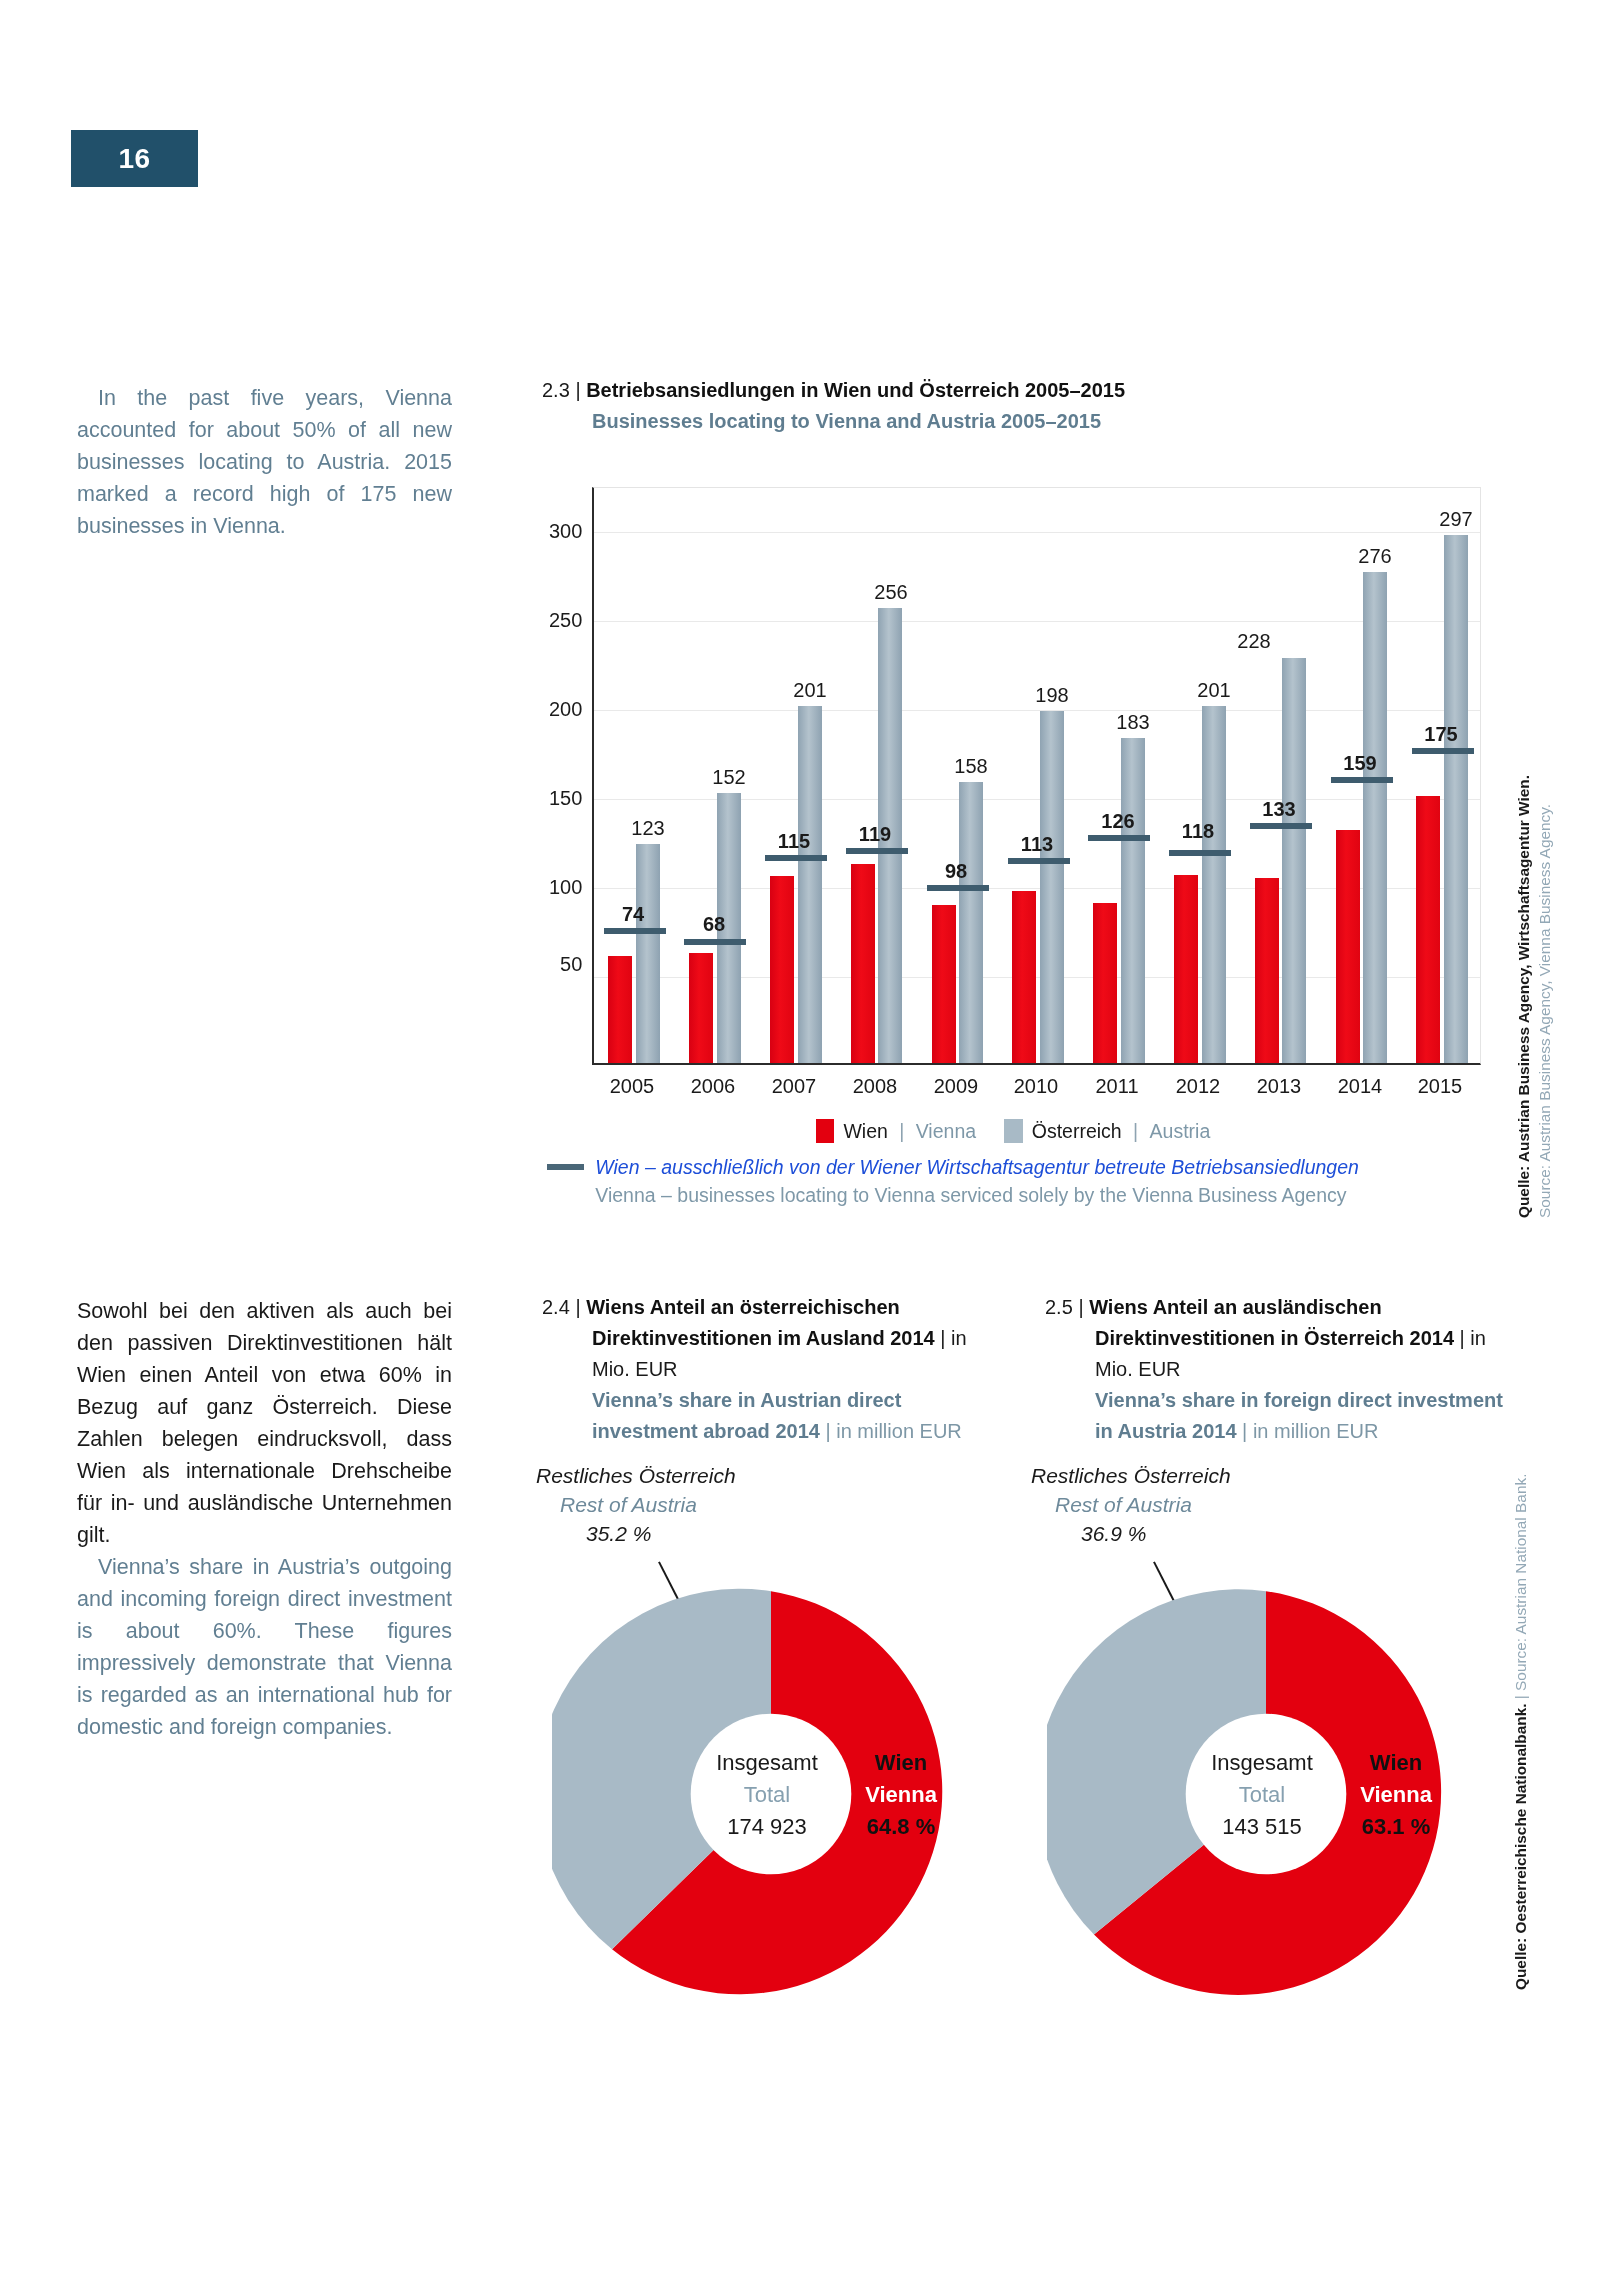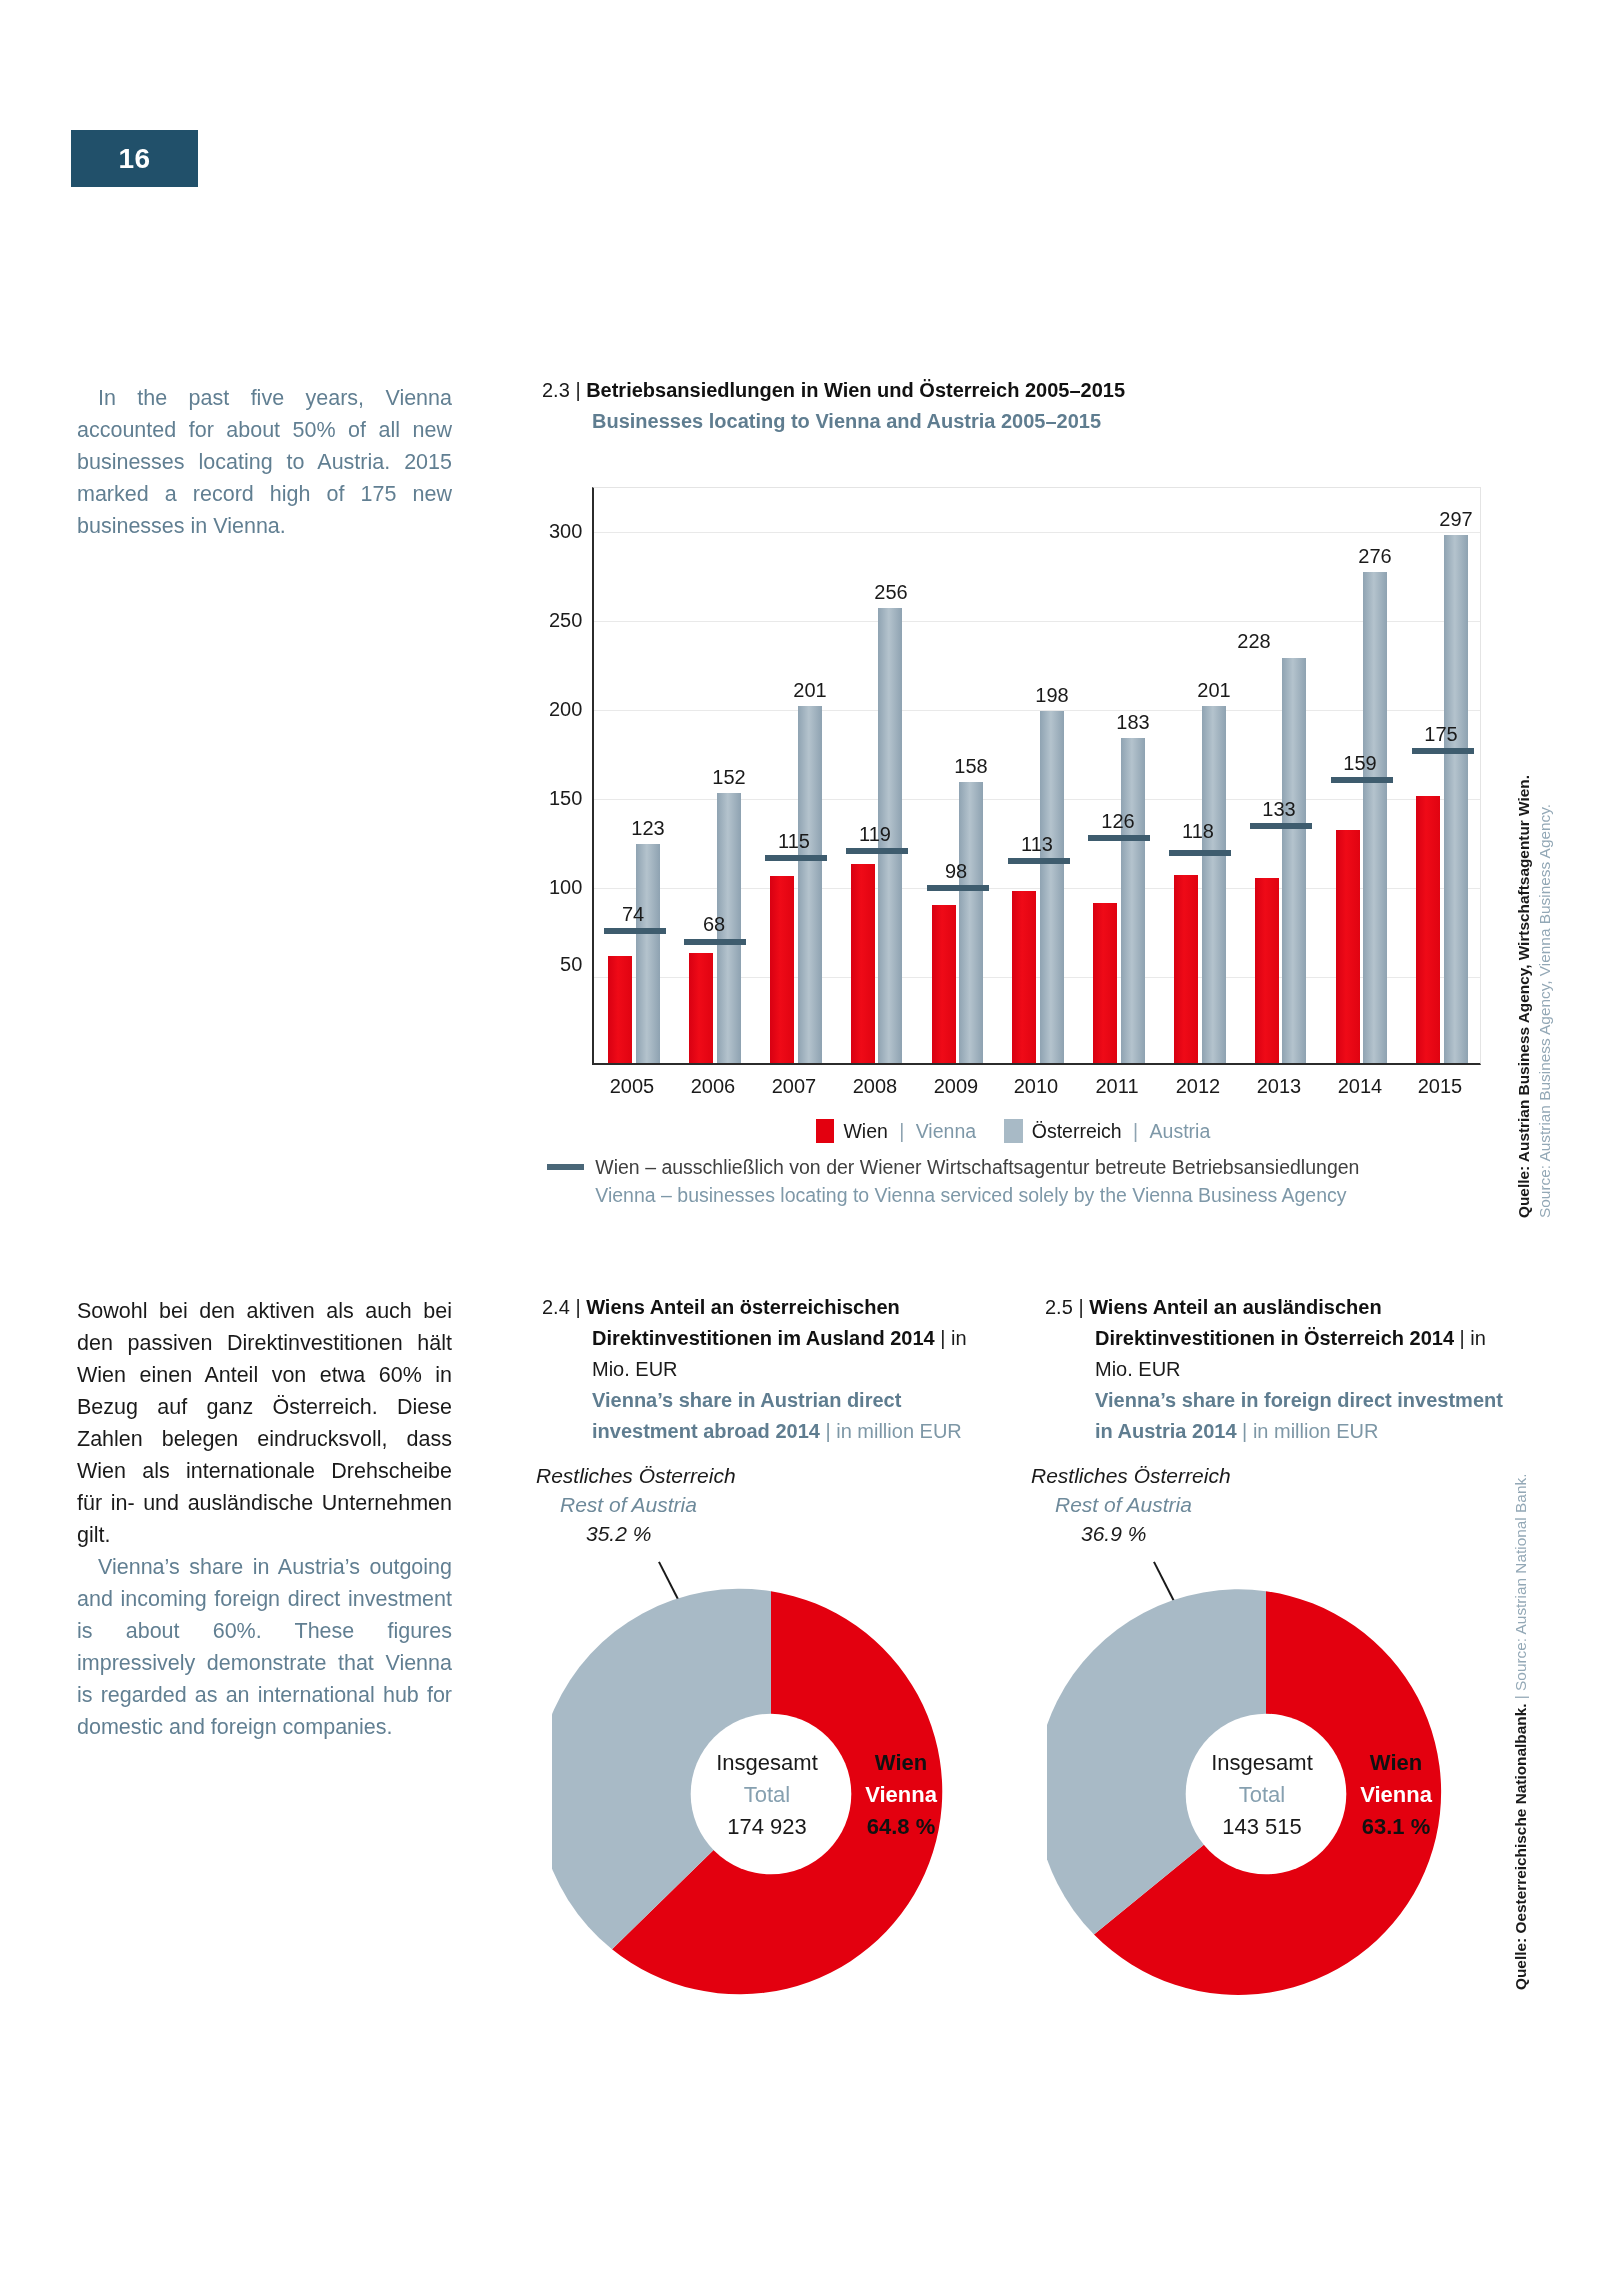--- a/index.html
+++ b/index.html
@@ -147,21 +147,21 @@
     background: #3e5c6e;
   }
   .vlabel {
     position: absolute;
     font-size: 20px;
     color: #1a1a1a;
     white-space: nowrap;
     text-align: center;
     transform: translateX(-50%);
   }
-  .vlabel.bold { font-weight: normal; }
+  .vlabel.bold { font-weight: bold; }
 
   .xlabels {
     position: absolute;
     left: 50px;
     top: 583px;
     width: 889px;
     height: 36px;
   }
   .xlab {
     position: absolute;
@@ -210,21 +210,21 @@
     padding-left: 4.9px;
   }
   .lineswatch {
     width: 37px;
     height: 5.7px;
     background: #4a6778;
     margin-top: 11.4px;
     flex: none;
   }
   #legend .row2 .txt { line-height: 28px; }
-  #legend .row2 .l1 { color: #404040; }
+  #legend .row2 .l1 { color: #1d4ed8; font-style: italic; }
   #legend .row2 .l2 { color: #7e98a8; }
 
   
   .vsource {
     position: absolute;
     transform-origin: 0 0;
     transform: rotate(-90deg);
     white-space: nowrap;
     font-size: 15.4px;
     line-height: 21px;

